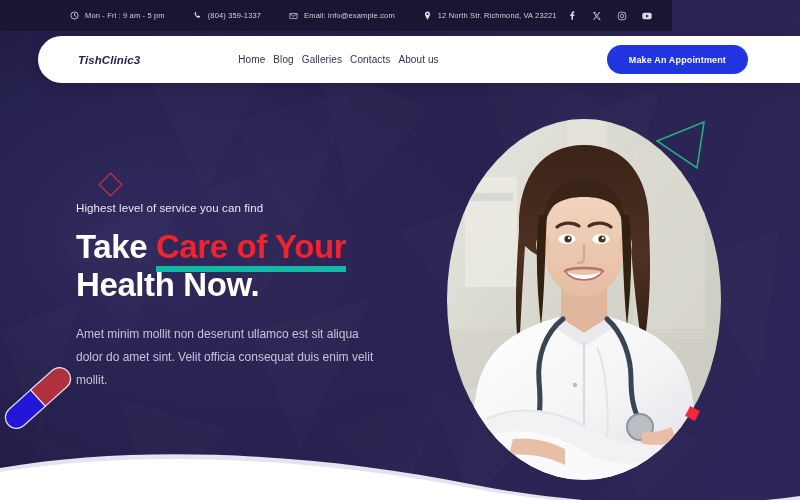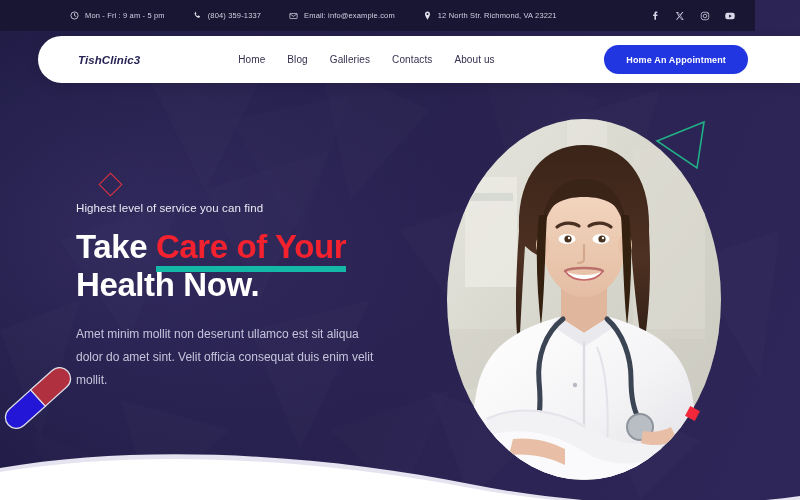--- a/index.html
+++ b/index.html
@@ -30,21 +30,21 @@
   .hero-pattern {
     position: absolute;
     inset: 0;
     opacity: 0.50;
   }
 
   
   .topbar {
     position: absolute;
     top: 0; left: 0;
-    width: 755px;
+    width: 672px;
     height: 31px;
     background: #191634;
     display: flex;
     align-items: center;
     z-index: 6;
     padding-left: 70px;
     padding-right: 20px;
   }
   .topbar-items {
     display: flex;
@@ -102,21 +102,21 @@
     font-size: 11.5px;
     font-weight: bold;
     color: #252152;
     letter-spacing: 0.1px;
     white-space: nowrap;
     font-style: italic;
   }
   .nav-links {
     display: flex;
     align-items: center;
-    gap: 22px;
+    gap: 8px;
     margin-left: 98px;
   }
   .nav-link {
     font-size: 10px;
     color: #34304f;
     white-space: nowrap;
     letter-spacing: 0.1px;
     text-decoration: none;
     cursor: pointer;
   }
@@ -327,21 +327,21 @@
 
   <div class="navbar">
     <div class="brand">TishClinic3</div>
     <nav class="nav-links">
       <a class="nav-link">Home</a>
       <a class="nav-link">Blog</a>
       <a class="nav-link">Galleries</a>
       <a class="nav-link">Contacts</a>
       <a class="nav-link">About us</a>
     </nav>
-    <button class="appt-btn">Home An Appointment</button>
+    <button class="appt-btn">Make An Appointment</button>
   </div>
 
   <div class="deco deco-diamond"></div>
 
   <div class="deco deco-triangle">
     <svg viewBox="0 0 56 52" width="56" height="52" fill="none" stroke="#21b187" stroke-width="1.6">
       <polygon points="4,22 51,3 44,49"></polygon>
     </svg>
   </div>
 

